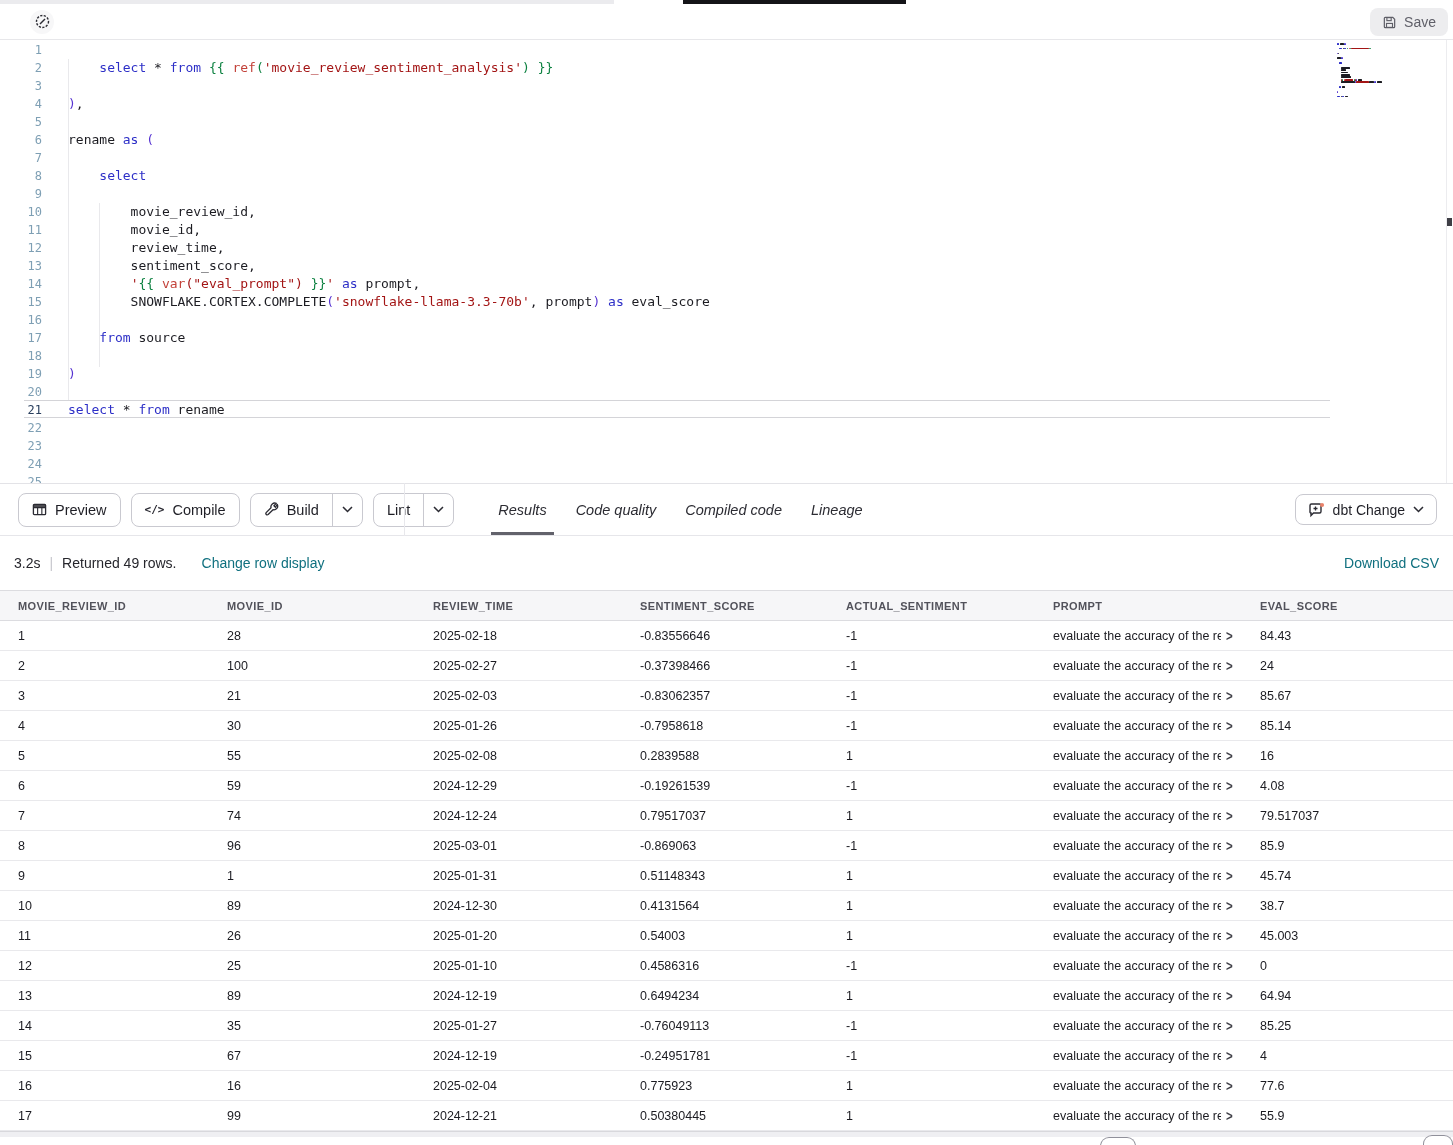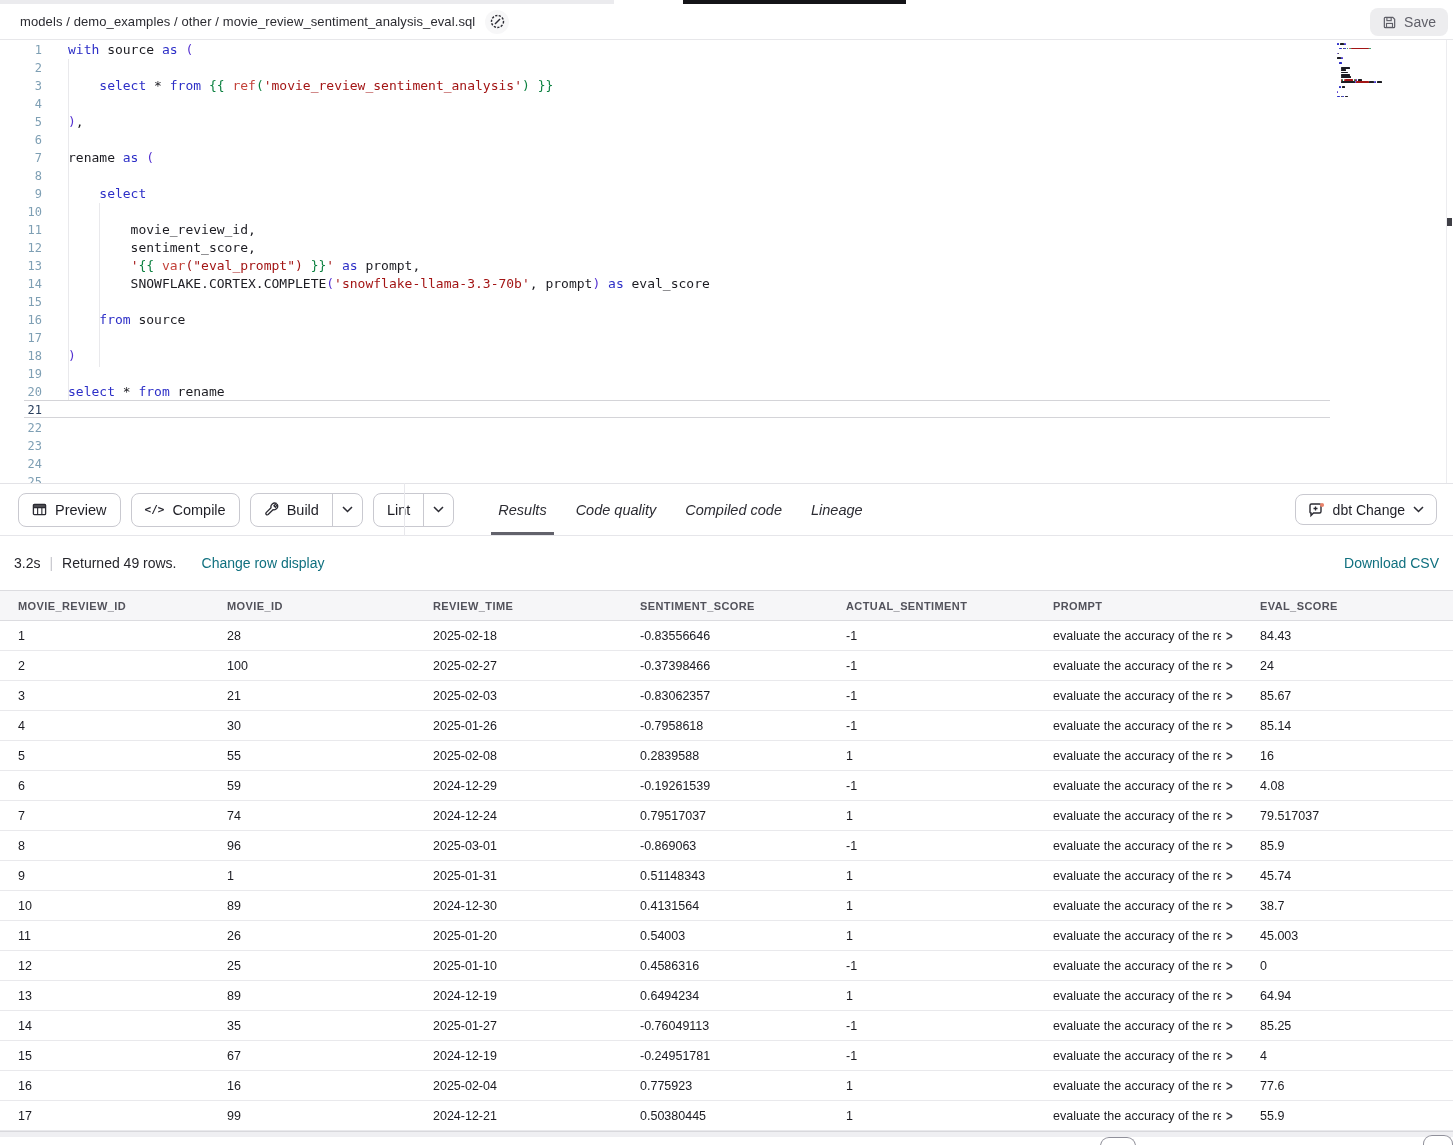--- a/index.html
+++ b/index.html
@@ -98,21 +98,20 @@
 <div id="stage">
 
   <div id="top-strip" class="abs">
     <div class="seg" style="left:0;width:614px;background:#ebebee"></div>
     <div class="seg" style="left:614px;width:69px;background:#ffffff"></div>
     <div class="seg" style="left:683px;width:223px;background:#141418"></div>
     <div class="seg" style="left:906px;width:547px;background:#ffffff"></div>
   </div>
 
   <div id="crumb-bar" class="abs">
-    <span id="crumb">models / demo_examples / other / movie_review_sentiment_analysis_eval.sql</span>
     <span id="edit-chip">
       <svg width="15" height="15" viewBox="0 0 15 15">
         <circle cx="7.5" cy="7.5" r="6" fill="none" stroke="#2b2b33" stroke-width="1.4" stroke-dasharray="2.2 1.4"></circle>
         <line x1="5" y1="10" x2="10" y2="5" stroke="#2b2b33" stroke-width="1.5"></line>
       </svg>
     </span>
     <button id="save-btn">
       <svg width="15" height="15" viewBox="0 0 16 16">
         <path d="M2.5 3.5 a1 1 0 0 1 1-1 h8 l2 2 v8 a1 1 0 0 1 -1 1 h-9 a1 1 0 0 1-1-1 z" fill="none" stroke="#5f5f68" stroke-width="1.3"></path>
         <rect x="5.2" y="2.8" width="4.6" height="3.2" fill="none" stroke="#5f5f68" stroke-width="1.2"></rect>
@@ -147,31 +146,32 @@
         <div class="gnum">18</div>
         <div class="gnum">19</div>
         <div class="gnum">20</div>
         <div class="gnum act">21</div>
         <div class="gnum">22</div>
         <div class="gnum">23</div>
         <div class="gnum">24</div>
         <div class="gnum">25</div>
       </div>
     <div id="code-lines">
-        <div class="cline"><span style="color: rgb(45, 47, 199);">with</span><span style="color: rgb(28, 28, 34);"> source </span><span style="color: rgb(45, 47, 199);">as</span><span style="color: rgb(28, 28, 34);"> </span><span style="color: rgb(86, 51, 209);">(</span></div>
         <div class="cline"></div>
         <div class="cline"><span style="color: rgb(28, 28, 34);">    </span><span style="color: rgb(45, 47, 199);">select</span><span style="color: rgb(28, 28, 34);"> * </span><span style="color: rgb(45, 47, 199);">from</span><span style="color: rgb(28, 28, 34);"> </span><span style="color: rgb(12, 129, 64);">{{</span><span style="color: rgb(28, 28, 34);"> </span><span style="color: rgb(195, 66, 58);">ref</span><span style="color: rgb(12, 129, 64);">(</span><span style="color: rgb(163, 21, 21);">'movie_review_sentiment_analysis'</span><span style="color: rgb(12, 129, 64);">)</span><span style="color: rgb(28, 28, 34);"> </span><span style="color: rgb(12, 129, 64);">}}</span></div>
         <div class="cline"></div>
         <div class="cline"><span style="color: rgb(86, 51, 209);">)</span><span style="color: rgb(28, 28, 34);">,</span></div>
         <div class="cline"></div>
         <div class="cline"><span style="color: rgb(28, 28, 34);">rename </span><span style="color: rgb(45, 47, 199);">as</span><span style="color: rgb(28, 28, 34);"> </span><span style="color: rgb(86, 51, 209);">(</span></div>
         <div class="cline"></div>
         <div class="cline"><span style="color: rgb(28, 28, 34);">    </span><span style="color: rgb(45, 47, 199);">select</span></div>
         <div class="cline"></div>
         <div class="cline"><span style="color: rgb(28, 28, 34);">        movie_review_id,</span></div>
+        <div class="cline"><span style="color: rgb(28, 28, 34);">        movie_id,</span></div>
+        <div class="cline"><span style="color: rgb(28, 28, 34);">        review_time,</span></div>
         <div class="cline"><span style="color: rgb(28, 28, 34);">        sentiment_score,</span></div>
         <div class="cline"><span style="color: rgb(28, 28, 34);">        </span><span style="color: rgb(163, 21, 21);">'</span><span style="color: rgb(12, 129, 64);">{{</span><span style="color: rgb(28, 28, 34);"> </span><span style="color: rgb(195, 66, 58);">var</span><span style="color: rgb(163, 21, 21);">("eval_prompt")</span><span style="color: rgb(28, 28, 34);"> </span><span style="color: rgb(12, 129, 64);">}}</span><span style="color: rgb(163, 21, 21);">'</span><span style="color: rgb(28, 28, 34);"> </span><span style="color: rgb(45, 47, 199);">as</span><span style="color: rgb(28, 28, 34);"> prompt,</span></div>
         <div class="cline"><span style="color: rgb(28, 28, 34);">        SNOWFLAKE.CORTEX.COMPLETE</span><span style="color: rgb(86, 51, 209);">(</span><span style="color: rgb(163, 21, 21);">'snowflake-llama-3.3-70b'</span><span style="color: rgb(28, 28, 34);">, prompt</span><span style="color: rgb(86, 51, 209);">)</span><span style="color: rgb(28, 28, 34);"> </span><span style="color: rgb(45, 47, 199);">as</span><span style="color: rgb(28, 28, 34);"> eval_score</span></div>
         <div class="cline"></div>
         <div class="cline"><span style="color: rgb(28, 28, 34);">    </span><span style="color: rgb(45, 47, 199);">from</span><span style="color: rgb(28, 28, 34);"> source</span></div>
         <div class="cline"></div>
         <div class="cline"><span style="color: rgb(86, 51, 209);">)</span></div>
         <div class="cline"></div>
         <div class="cline"><span style="color: rgb(45, 47, 199);">select</span><span style="color: rgb(28, 28, 34);"> * </span><span style="color: rgb(45, 47, 199);">from</span><span style="color: rgb(28, 28, 34);"> rename</span></div>
         <div class="cline"></div>

